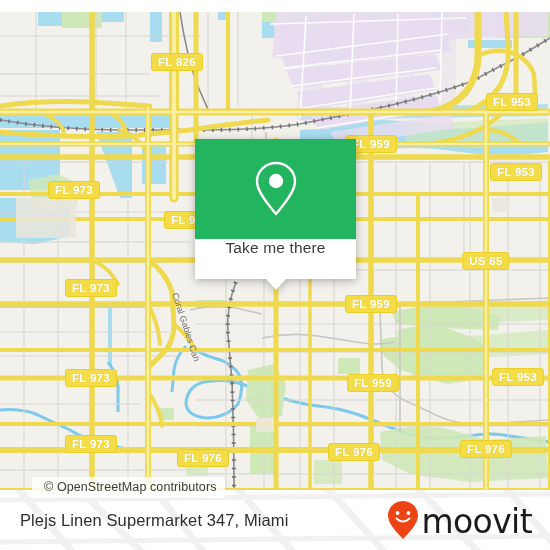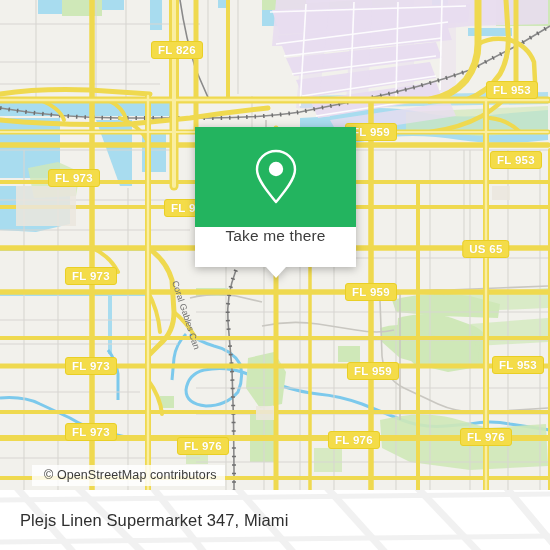--- a/index.html
+++ b/index.html
@@ -20,21 +20,21 @@
     width: 550px;
     height: 550px;
     overflow: hidden;
     background: #fff;
   }
 
   
   #map {
     position: absolute;
     left: 0;
-    top: 0;
+    top: 12px;
     width: 550px;
     height: 490px;
     overflow: hidden;
     background: #86efac;
   }
   #map svg { display: block; }
 
   
   .attribution {
     position: absolute;
@@ -455,15 +455,26 @@
         <path d="M320 -10 L392 70"></path>
         <path d="M410 -10 L486 70"></path>
         <path d="M500 -10 L560 62"></path>
         <path d="M-10 10 L560 4" stroke-width="5"></path>
         <path d="M-10 52 L560 46" stroke-width="5"></path>
       </g>
     </svg>
 
     <div class="footer-title">Plejs Linen Supermarket 347, Miami</div>
 
+    <div class="footer-logo">
+      <span>
+        <svg width="32" height="40" viewBox="0 0 32 40" xmlns="http://www.w3.org/2000/svg">
+          <path d="M16 1 C7.7 1 1 7.6 1 15.6 C1 24.5 11 33.5 16 39 C21 33.5 31 24.5 31 15.6 C31 7.6 24.3 1 16 1 Z" fill="#ee4415"></path>
+          <circle cx="10.6" cy="13" r="1.9" fill="#ffffff"></circle>
+          <circle cx="21.4" cy="13" r="1.9" fill="#ffffff"></circle>
+          <path d="M9.5 18.5 Q16 24.5 22.5 18.5" fill="none" stroke="#ffffff" stroke-width="2" stroke-linecap="round"></path>
+        </svg>
+      </span>
+      <span class="logo-word">moovit</span>
+    </div>
   </div>
 
 </div>
 
 </body></html>

